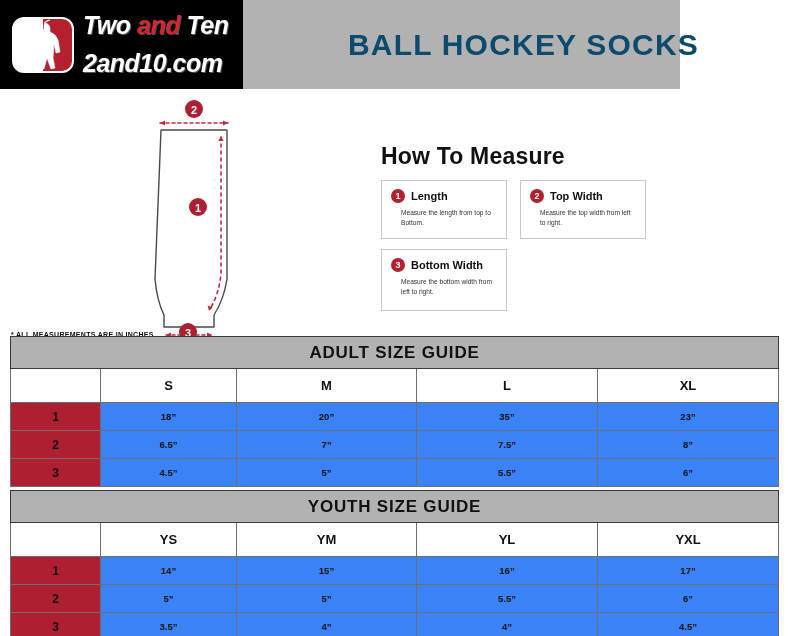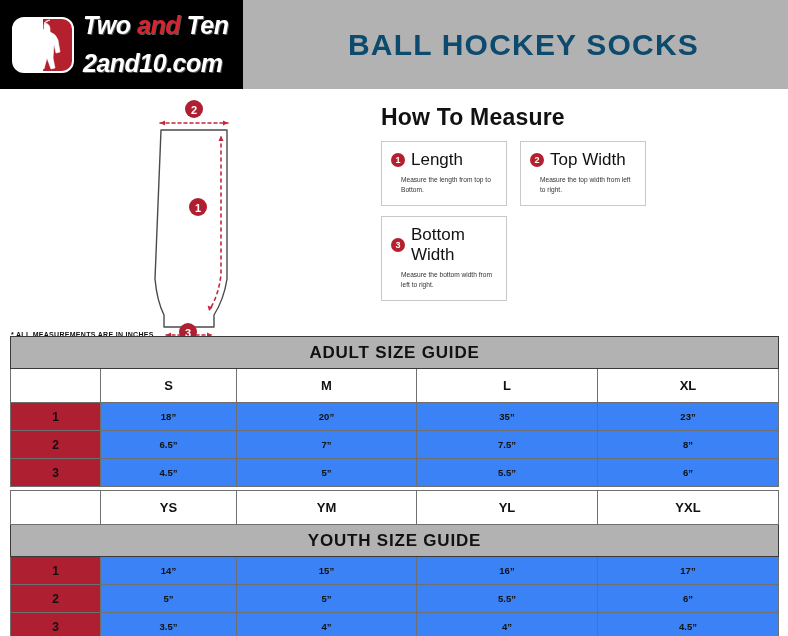--- a/index.html
+++ b/index.html
@@ -12,21 +12,21 @@
     height: 636px;
     position: relative;
     font-family: "Liberation Sans", sans-serif;
     overflow: hidden;
   }
 
   
   .header {
     position: absolute;
     left: 0; top: 0;
-    width: 788px; height: 89px;
+    width: 680px; height: 89px;
     background: #b2b2b2;
   }
   .logo-block {
     position: absolute;
     left: 0; top: 0;
     width: 243px; height: 89px;
     background: #000000;
     display: flex;
     align-items: center;
     padding-left: 12px;
@@ -104,20 +104,21 @@
     position: absolute;
     left: 381px; top: 104px;
     width: 300px;
   }
   .measure-heading {
     font-size: 23px;
     font-weight: bold;
     color: #111111;
     letter-spacing: 0.2px;
     margin-bottom: 10px;
+    margin-top: 39px;
   }
   .measure-grid {
     display: flex;
     flex-wrap: wrap;
     gap: 10px 13px;
     width: 300px;
   }
   .measure-card {
     width: 126px;
     min-height: 58px;
@@ -138,22 +139,22 @@
     background: #b5202f;
     color: #ffffff;
     font-size: 9px;
     font-weight: bold;
     display: flex;
     align-items: center;
     justify-content: center;
     flex: 0 0 auto;
   }
   .mc-title {
-    font-size: 17px;
-    font-weight: normal;
+    font-size: 11px;
+    font-weight: bold;
     color: #111111;
   }
   .mc-body {
     margin-top: 5px;
     margin-left: 10px;
     font-size: 6.6px;
     line-height: 1.5;
     color: #333333;
   }
 
@@ -348,30 +349,30 @@
 <table class="size-table youth">
   <colgroup>
     <col style="width:90px">
       <col style="width:136px">
       <col style="width:180px">
     <col style="width:181px">
       <col style="width:181px">
   </colgroup>
   <tbody>
     <tr>
+      <td class="tbl-title" colspan="5">YOUTH SIZE GUIDE</td>
+    </tr>
+    <tr>
       <td class="col-head blank"></td>
       <td class="col-head">YS</td>
       <td class="col-head">YM</td>
       <td class="col-head">YL</td>
       <td class="col-head">YXL</td>
     </tr>
     <tr>
-      <td class="tbl-title" colspan="5">YOUTH SIZE GUIDE</td>
-    </tr>
-    <tr>
       <td class="row-label">1</td>
       <td class="cell-val">14”</td>
       <td class="cell-val">15”</td>
       <td class="cell-val">16”</td>
       <td class="cell-val">17”</td>
     </tr>
     <tr>
       <td class="row-label">2</td>
       <td class="cell-val">5”</td>
       <td class="cell-val">5”</td>

